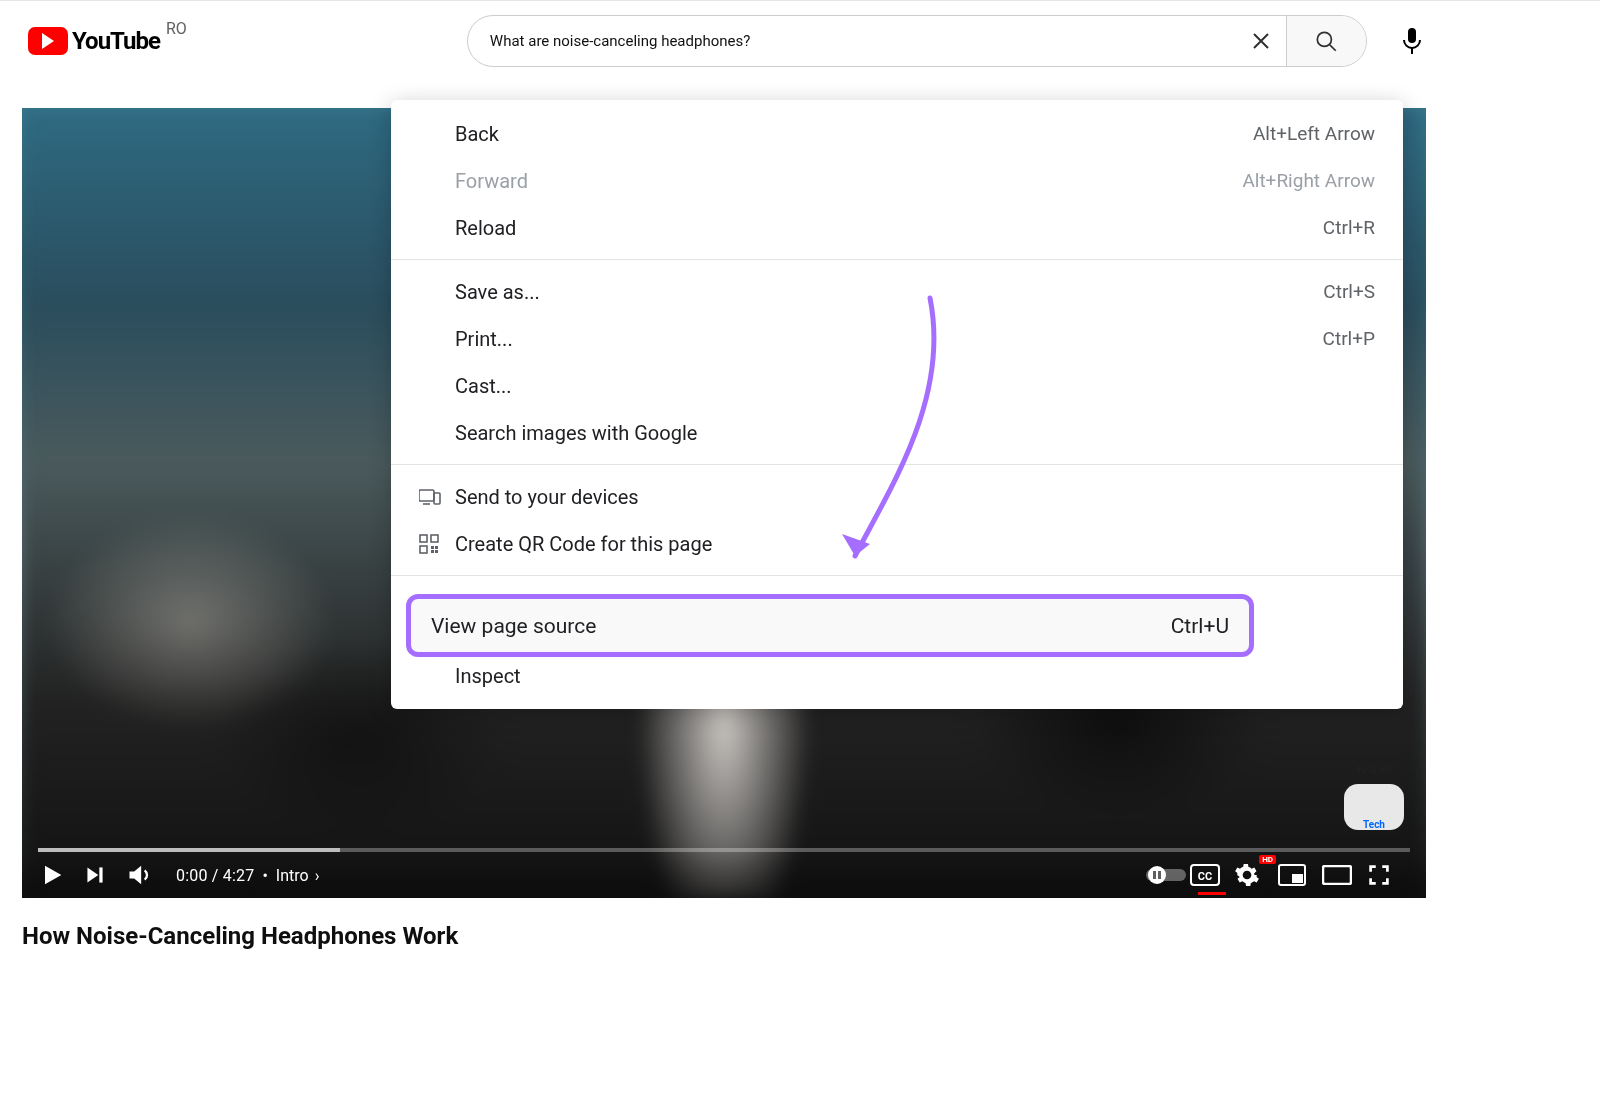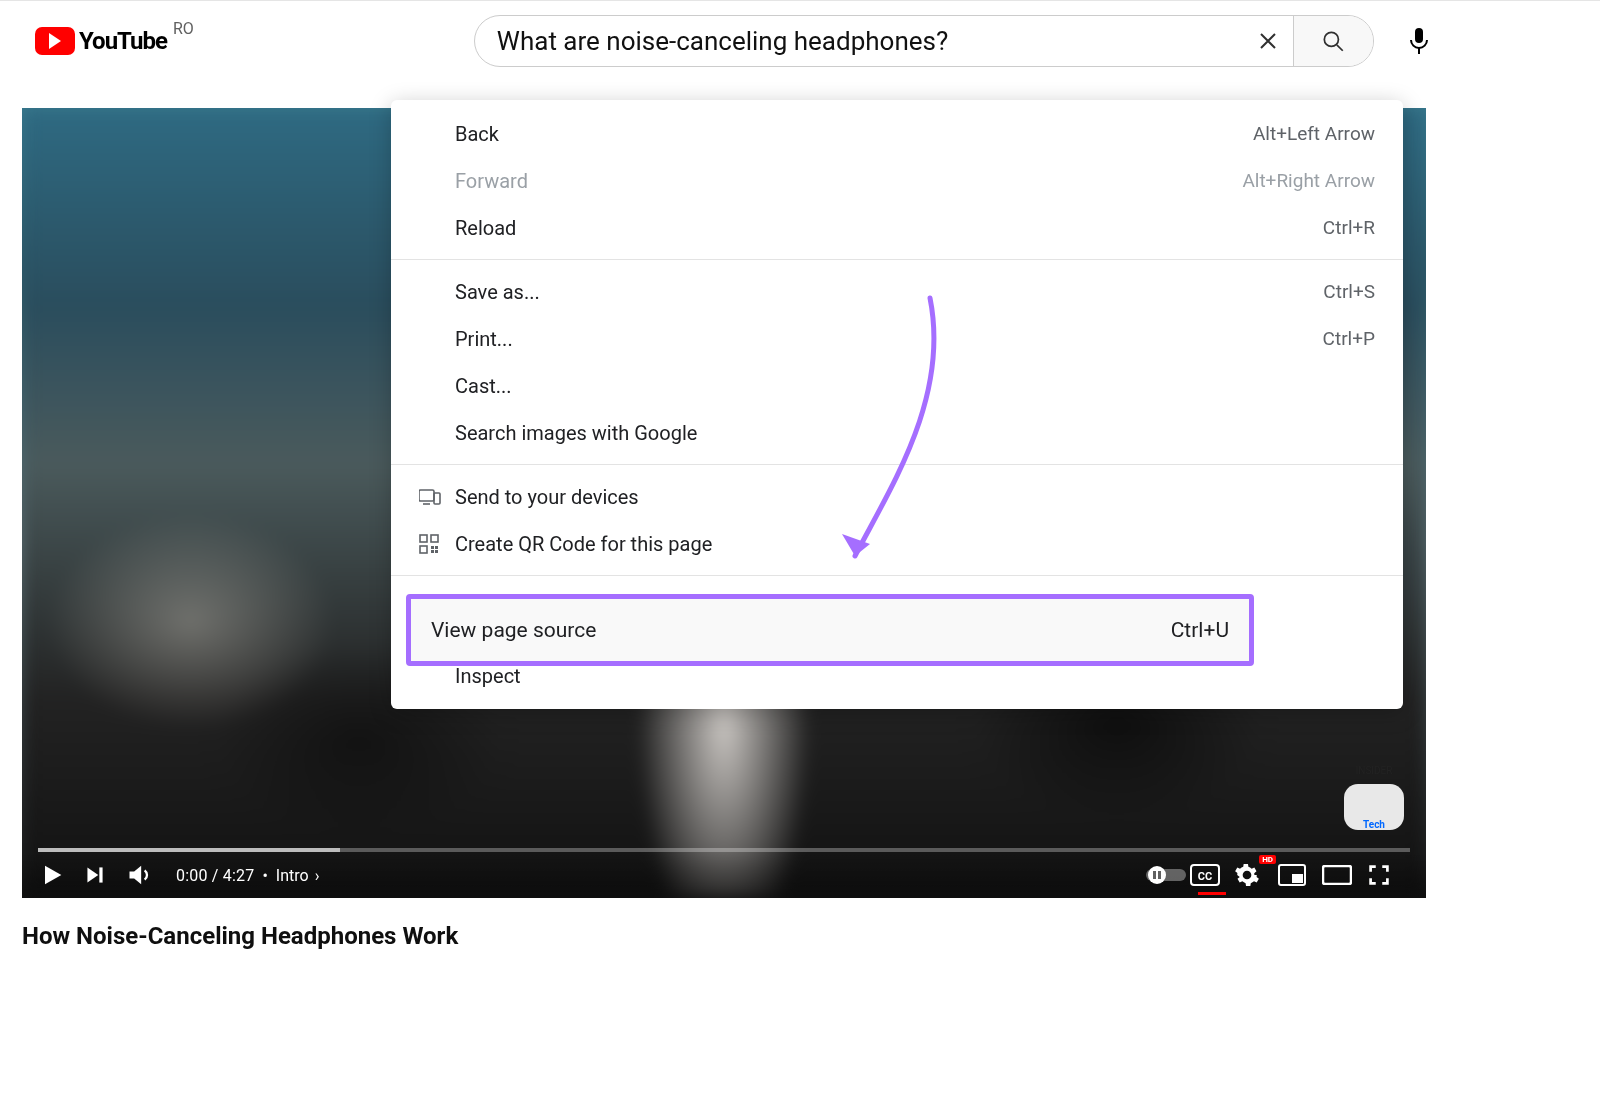--- a/index.html
+++ b/index.html
@@ -6,21 +6,21 @@
   body { background: #fff; width: 1600px; height: 1100px; position: relative; overflow: hidden; }
 
   
   .header {
     display: flex;
     align-items: center;
     height: 80px;
     padding: 0 20px;
     border-top: 1px solid #e5e5e5;
   }
-  .logo-area { display: flex; align-items: flex-start; margin-left: 15px; }
+  .logo-area { display: flex; align-items: flex-start; margin-left: 8px; }
   .yt-logo { display: flex; align-items: center; }
   .yt-play {
     width: 40px; height: 28px; background: #ff0000; border-radius: 7px;
     display: flex; align-items: center; justify-content: center; margin-right: 4px;
   }
   .yt-play::after {
     content: ""; border-left: 12px solid #fff; border-top: 8px solid transparent;
     border-bottom: 8px solid transparent;
   }
   .yt-word { font-size: 24px; font-weight: 700; letter-spacing: -1px; color: #000; }
@@ -28,21 +28,21 @@
 
   .search-wrap {
     display: flex; align-items: center; margin-left: 280px;
   }
   .search-box {
     display: flex; align-items: center;
     width: 900px; height: 52px;
     border: 1px solid #ccc; border-radius: 26px; overflow: hidden;
   }
   .search-input {
-    flex: 1; border: none; outline: none; font-size: 26px; padding-left: 22px;
+    flex: 1; border: none; outline: none; font-size: 15px; padding-left: 22px;
     color: #111; background: transparent;
   }
   .clear-btn {
     width: 50px; display: flex; align-items: center; justify-content: center;
     font-size: 26px; color: #555; cursor: pointer; user-select: none;
   }
   .search-btn {
     width: 80px; height: 100%; background: #f8f8f8; border-left: 1px solid #ccc;
     display: flex; align-items: center; justify-content: center; cursor: pointer;
   }
@@ -139,22 +139,22 @@
   }
   .menu-item .micon { width: 36px; display: flex; align-items: center; color: #5f6368; }
   .menu-item .mlabel { flex: 1; }
   .menu-item .mshort { color: #5f6368; font-size: 19px; }
   .menu-item.disabled { color: #9aa0a6; }
   .menu-item.disabled .mshort { color: #9aa0a6; }
   .menu-sep { height: 1px; background: #e3e3e3; margin: 8px 0; }
 
   .highlight-box {
     position: absolute; left: 406px; top: 594px;
-    width: 848px; height: 72px;
-    border: 5px solid #a56eff; border-radius: 4px;
+    width: 848px; height: 63px;
+    border: 5px solid #a56eff; border-radius: 12px;
     background: rgba(128,128,128,.05);
     z-index: 60; pointer-events: none;
   }
   .highlight-row {
     position: absolute; inset: 0; display: flex; align-items: center;
     padding: 0 20px; font-size: 21px; color: #202124;
   }
   .highlight-row .h-label { flex: 1; }
   .highlight-row .h-short { color: #202124; }
 

